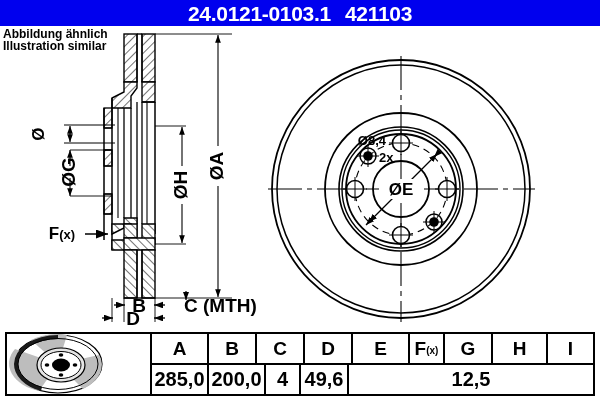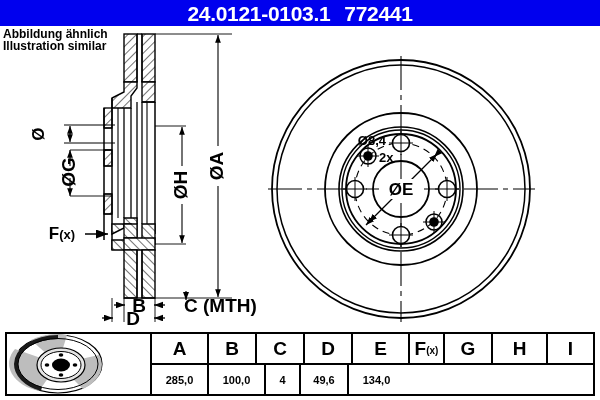--- a/index.html
+++ b/index.html
@@ -48,41 +48,41 @@
   .grid{flex:1 1 auto;display:flex;flex-direction:column;}
   .row{display:flex;flex:1 1 50%;}
   .row.head{border-bottom:2px solid #000;}
   .cell{
     border-right:2px solid #000;box-sizing:border-box;
     display:flex;align-items:center;justify-content:center;
     font-weight:bold;overflow:hidden;
   }
   .cell:last-child{border-right:none;}
   .row.head .cell{font-size:19px;}
-  .row.vals .cell{font-size:11px;}
+  .row.vals .cell{font-size:20px;}
   .cell .sub{font-size:10px;font-weight:bold;position:relative;top:2px;}
   
   .c0{flex:0 0 57px;}
   .c1{flex:0 0 48px;}
   .c2{flex:0 0 48px;}
   .c3{flex:0 0 48px;}
   .c4{flex:0 0 57px;}
   .c5{flex:0 0 35px;}
   .c6{flex:0 0 48px;}
   .c7{flex:0 0 55px;}
   .c8{flex:1 1 auto;}
 </style>
 </head>
 <body>
 
 <div id="root">
 
   <div class="header">
     <span class="htxt">24.0121-0103.1</span>
-    <span class="htxt">772441</span>
+    <span class="htxt">421103</span>
   </div>
 
   <div class="caption">
     <div>Abbildung ähnlich</div>
     <div>Illustration similar</div>
   </div>
 
   <div class="canvas">
   <svg width="600" height="300" viewBox="0 0 600 300" xmlns="http://www.w3.org/2000/svg">
     <defs>
@@ -340,21 +340,21 @@
           </div>
         <div class="cell c7">
             <span>H</span>
           </div>
         <div class="cell c8">
             <span>I</span>
           </div>
       </div>
       <div class="row vals">
         <div class="cell c0">285,0</div>
-        <div class="cell c4">100,0</div>
+        <div class="cell c4">200,0</div>
         <div class="cell c5">4</div>
         <div class="cell c6">49,6</div>
-        <div class="cell c7">134,0</div>
+        <div class="cell c8">12,5</div>
       </div>
     </div>
   </div>
 
 </div>
 
 </body></html>

